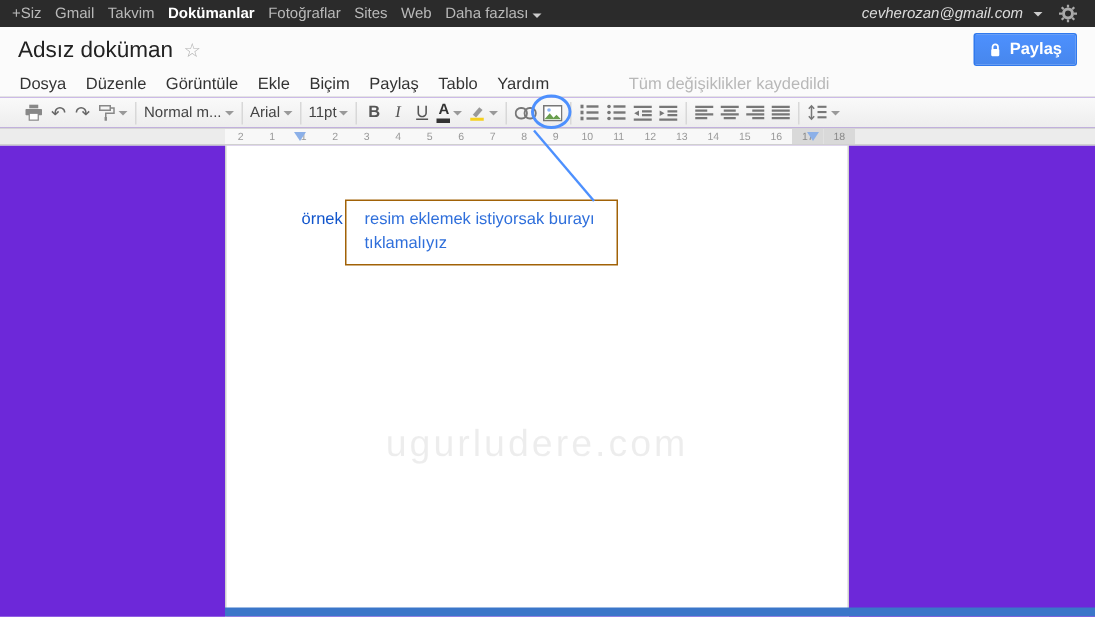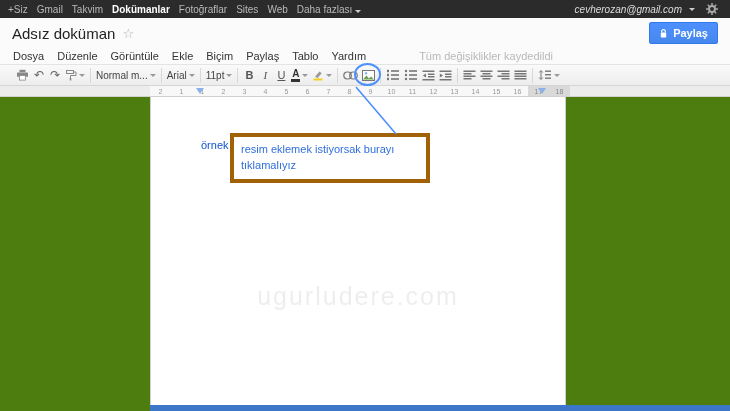--- a/index.html
+++ b/index.html
@@ -1,17 +1,17 @@
 <!DOCTYPE html>
 <html><head>
 <meta charset="utf-8">
 <style>
   * { margin:0; padding:0; box-sizing:border-box; }
   body { font-family:"Liberation Sans", sans-serif; background:#fff; }
-  .screen { position:relative; width:730px; height:411px; overflow:hidden; background:#4d7c0f; }
+  .screen { position:relative; width:730px; height:411px; overflow:hidden; background:#6d28d9; }
 
   
   .topbar { height:18px; background:#2b2b2b; display:flex; align-items:center; padding:0 8px; font-size:10px; color:#b9b9b9; }
   .topbar-left { display:flex; gap:9px; align-items:center; flex:1; }
   .topbar-item { cursor:pointer; white-space:nowrap; }
   .topbar-item.active { color:#fff; font-weight:bold; }
   .topbar-right { display:flex; align-items:center; gap:7px; color:#ddd;font-style:italic; }
   .caret { width:0; height:0; border-left:3px solid transparent; border-right:3px solid transparent; border-top:3px solid #999; display:inline-block; }
   .caret.white { border-top-color:#ccc; }
   .gear-btn { display:flex; align-items:center; padding:1px 4px; cursor:pointer; }
@@ -51,21 +51,21 @@
   .ruler-cell { width:21px; text-align:center; font-size:7px; color:#999; line-height:11px; }
   .ruler-cell.outside { background:#d9d9d9; color:#888; }
   .marker { position:absolute; top:2px; width:0; height:0; border-left:4px solid transparent; border-right:4px solid transparent; border-top:6px solid #8cb0e8; cursor:pointer; }
 
   
   .canvas { position:relative; height:314px; }
   .page { position:absolute; left:150px; top:0; width:416px; height:100%; background:#fff; border-left:1px solid #cfcfcf; border-right:1px solid #cfcfcf; cursor:text; }
   .doc-text { position:absolute; left:50px; top:42px; font-size:11px; color:#1155cc; }
   .cursor { display:inline-block; width:1px; height:11px; background:#333; vertical-align:-1px; margin-left:1px; }
   .watermark { position:absolute; left:0; right:0; top:185px; text-align:center; font-size:25px; color:rgba(0,0,0,0.07); letter-spacing:2px; }
-  .callout { position:absolute; left:230px; top:36px; width:200px; background:#fff; border:4px solid #a16207; padding:5px 7px; font-size:11px; color:#2f6fdb; line-height:1.45; }
+  .callout { position:absolute; left:230px; top:36px; width:182px; background:#fff; border:1px solid #a16207; padding:5px 12px; font-size:11px; color:#2f6fdb; line-height:1.45; }
   .overlay { position:absolute; left:0; top:0; pointer-events:none; z-index:6; }
   .bottom-bar { position:absolute; left:150px; right:0; bottom:0; height:6px; background:#3b76c9; z-index:7; }
 
   svg.icon { display:block; }
 </style>
 </head>
 <body>
 
 <div class="screen">
 

